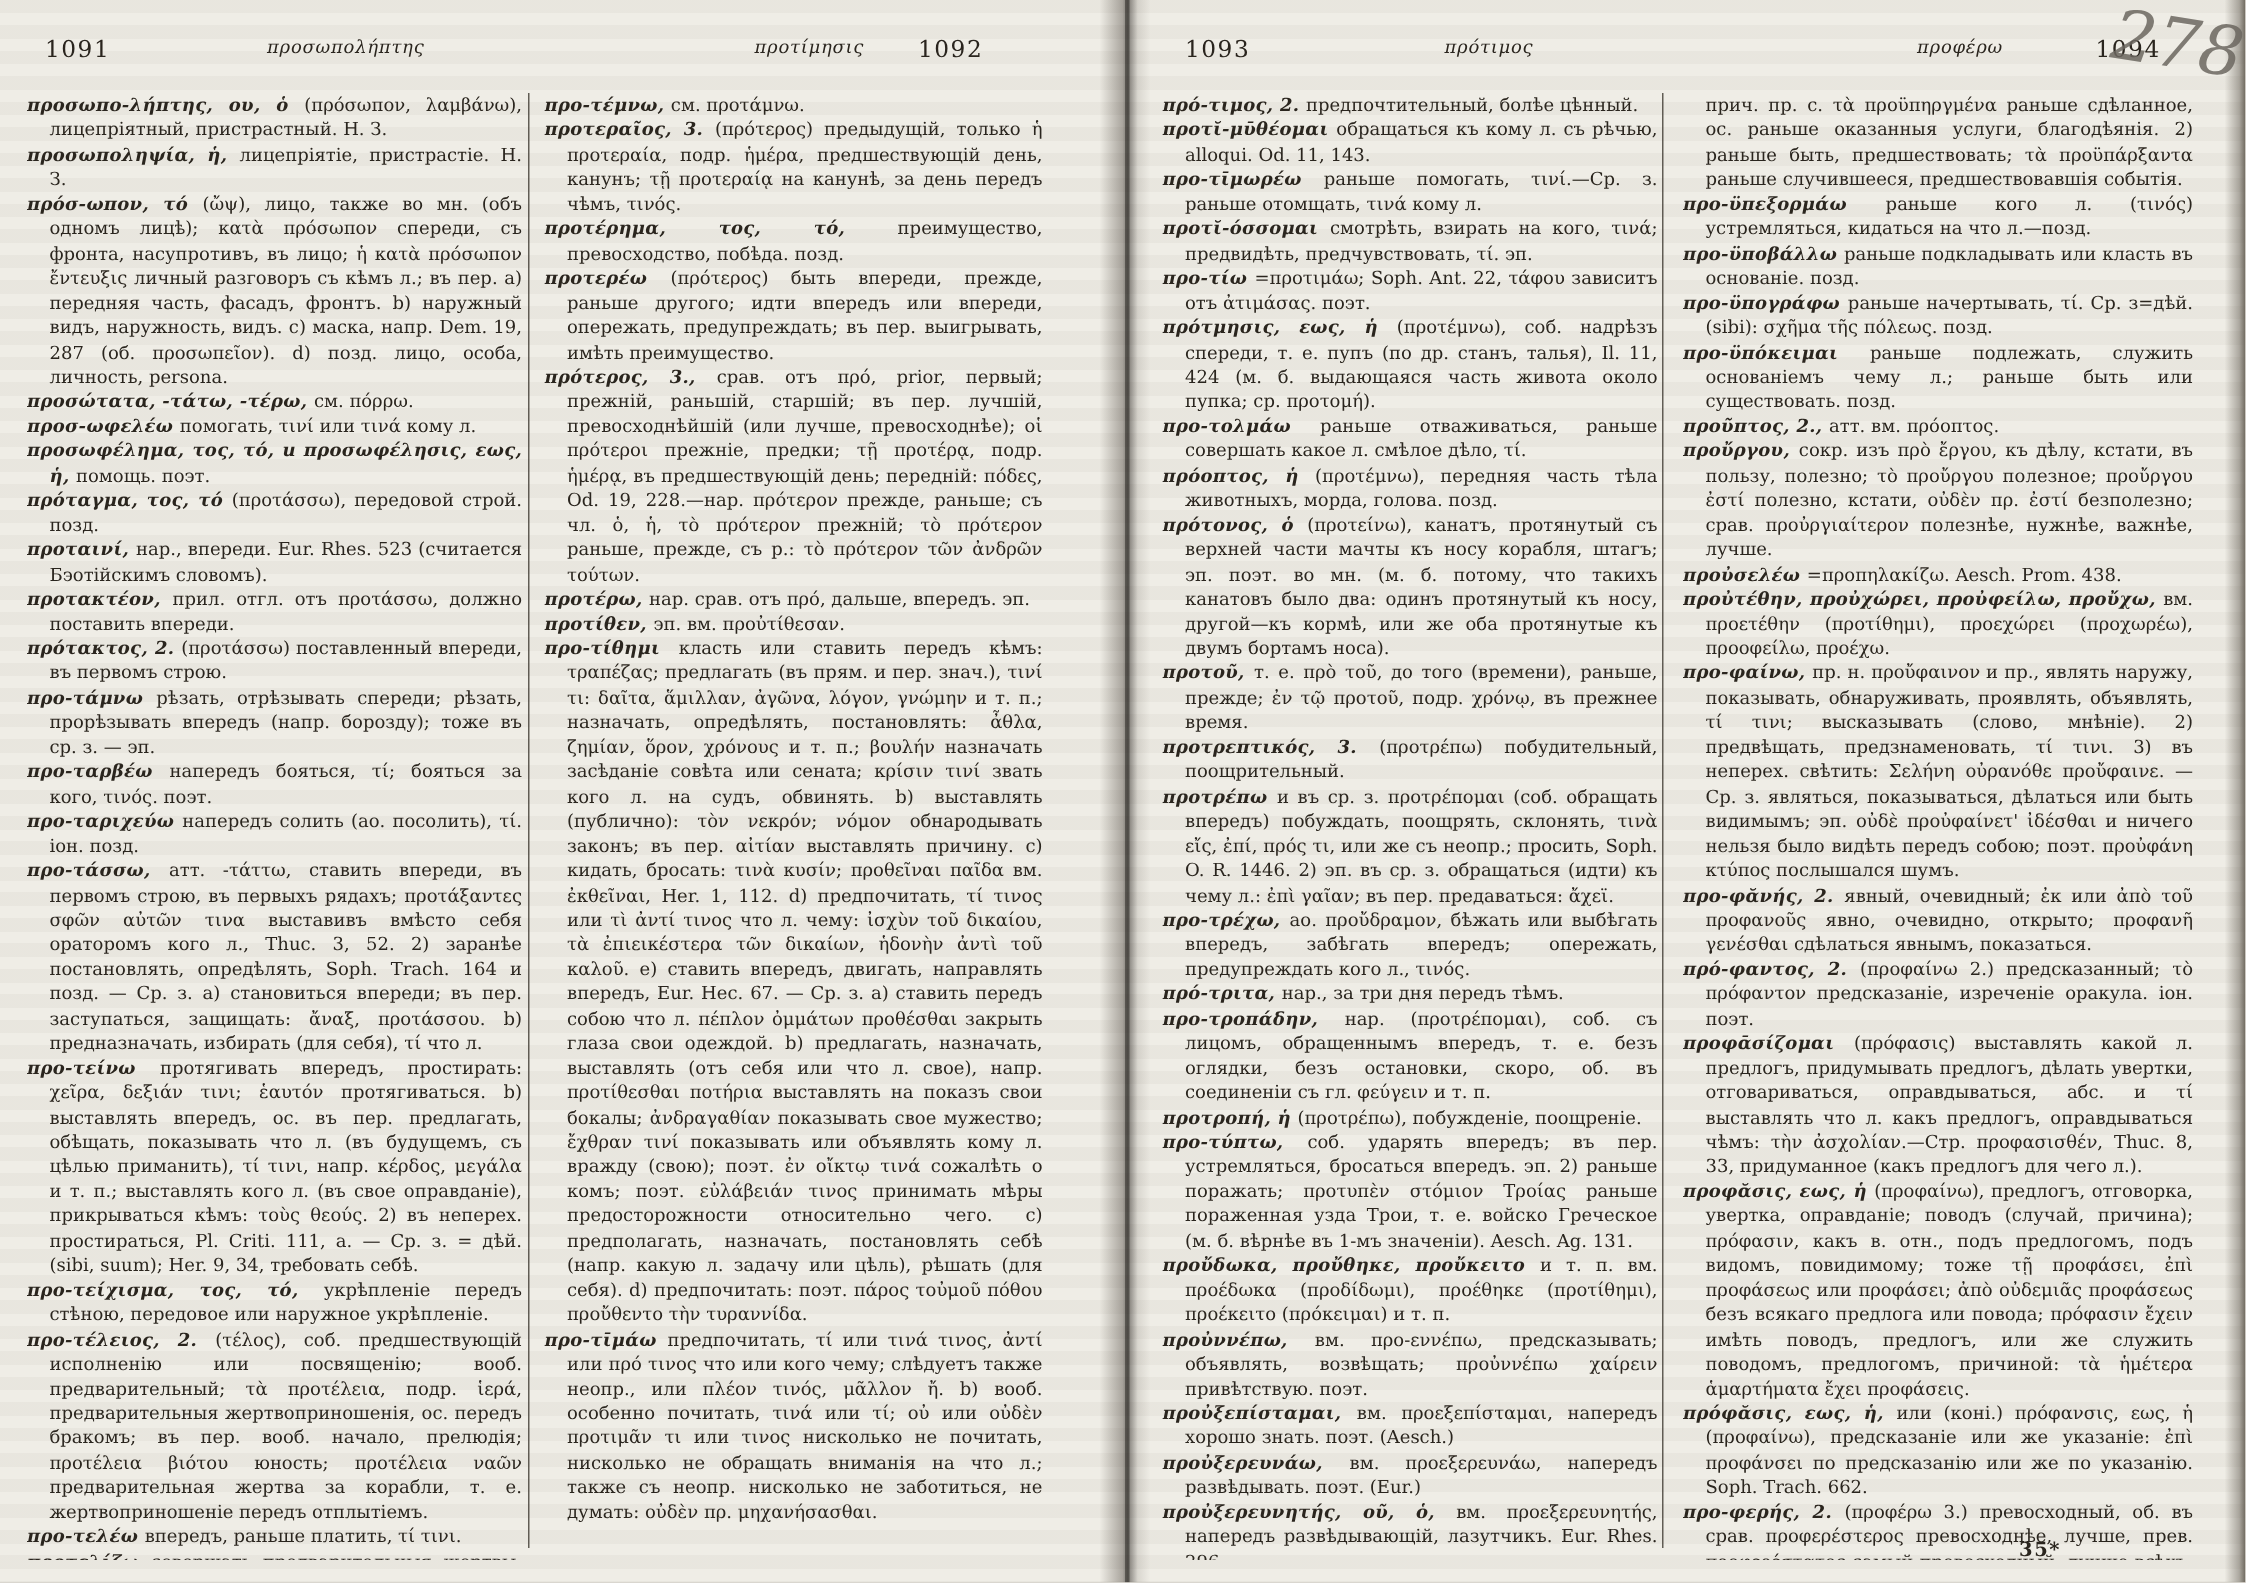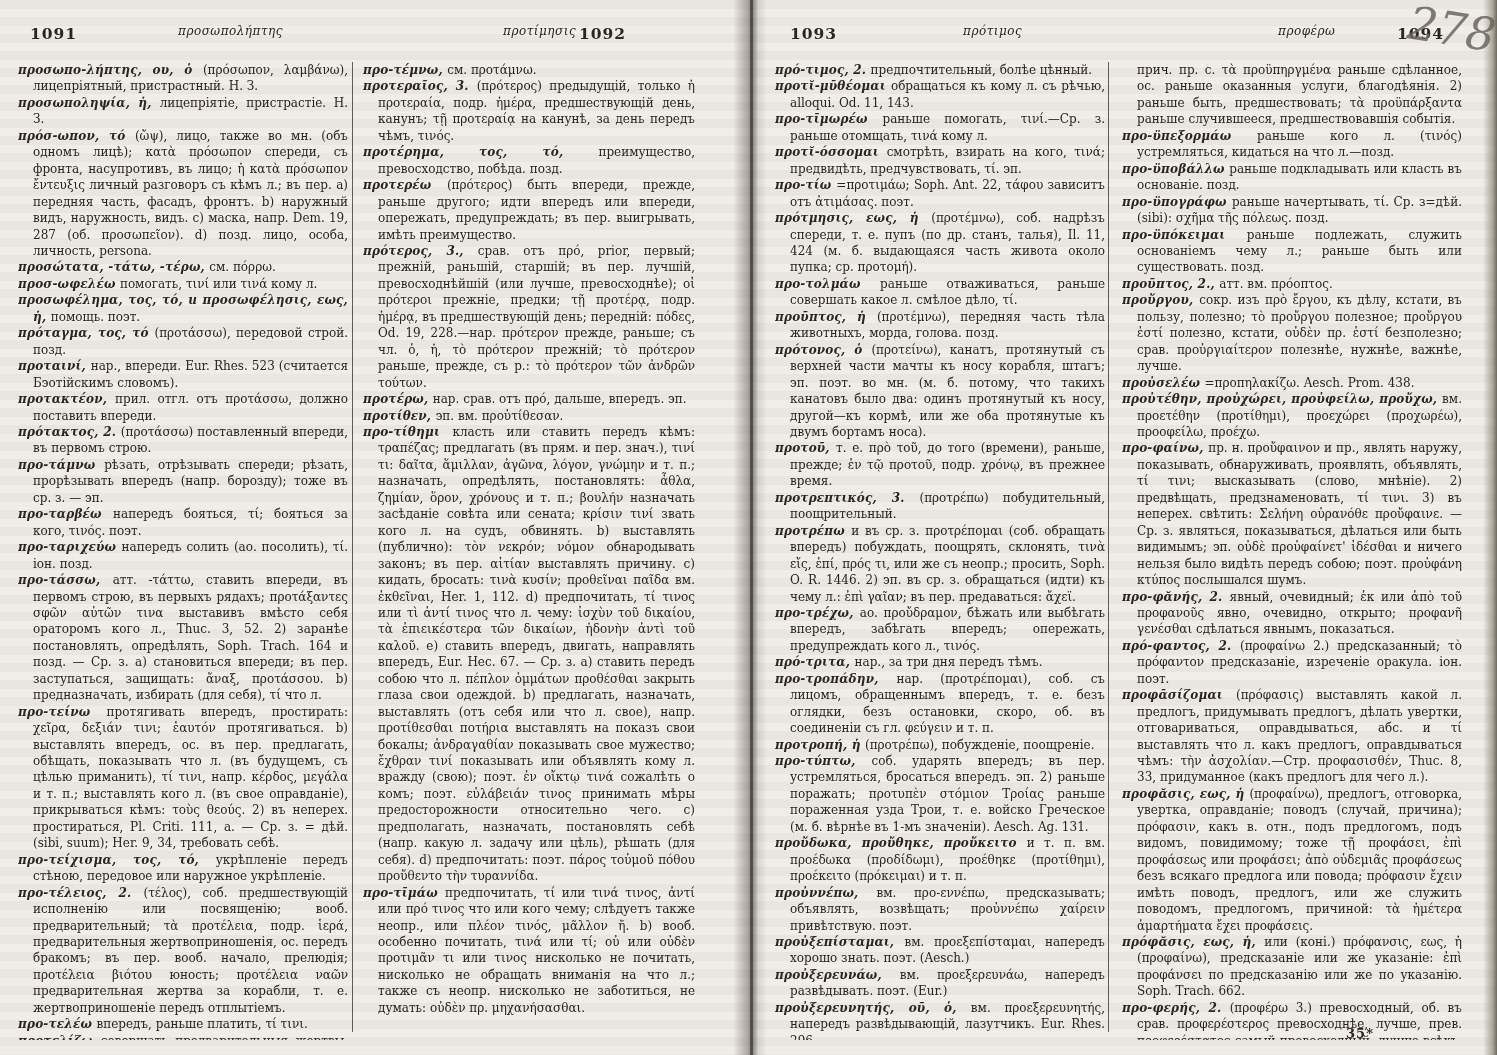--- a/index.html
+++ b/index.html
@@ -13,21 +13,21 @@
   .page-left{left:0;width:742px;}
   .page-right{left:755px;width:730px;}
   
   .gutter{position:absolute;top:0;left:733px;width:34px;height:1055px;
         background:linear-gradient(90deg, rgba(60,52,44,0) 0%, rgba(60,52,44,0.38) 45%, rgba(30,26,22,0.55) 55%, rgba(60,52,44,0.12) 75%, rgba(60,52,44,0) 100%);}
   .gutter-core{position:absolute;top:0;left:750px;width:3px;height:1055px;background:rgba(25,22,18,0.45);}
   
   .page-edge{position:absolute;top:0;right:0;width:14px;height:1055px;
         background:linear-gradient(90deg, rgba(0,0,0,0) 0%, rgba(90,84,74,0.45) 70%, #6e685e 100%);}
   .header-item{position:absolute;top:24px;font-size:15px;white-space:nowrap;}
-  .pagenum{font-size:15.5px;letter-spacing:1px;font-weight:bold;}
+  .pagenum{font-size:15.5px;letter-spacing:1px;}
   .runhead{font-style:italic;font-size:12px;letter-spacing:0.5px;margin-left:48px;}
   .col{position:absolute;top:62px;height:978px;overflow:hidden;text-align:justify;
        font-size:12px;line-height:16.45px;}
   .colrule{position:absolute;top:62px;height:970px;width:1px;background:rgba(50,44,36,0.75);}
   .entry{margin:0;padding-left:15px;text-indent:-15px;}
   .entry.cont{padding-left:15px;text-indent:0;}
   .hw{font-weight:bold;font-style:italic;letter-spacing:0.2px;}
   .handwriting{position:absolute;left:1408px;top:2px;font-style:italic;
        font-size:46px;color:#6b6760;transform:rotate(9deg);
        font-family:"DejaVu Serif",serif;opacity:0.85;}
@@ -36,21 +36,21 @@
 </style>
 </head>
 <body>
 
 <div class="scan">
 
   <div class="page page-left">
     <span class="header-item pagenum" style="left:30px;">1091</span>
     <span class="header-item runhead" style="left:130px;">προσωπολήπτης</span>
     <span class="header-item runhead" style="left:455px;">προτίμησις</span>
-    <span class="header-item pagenum" style="left:579px;">1092</span>
+    <span class="header-item pagenum" style="left:612px;">1092</span>
     <div class="colrule" style="left:352px;"></div>
     <div class="col" style="left:18px;width:330px;">
         <p class="entry"><b class="hw">προσωπο-λήπτης, ου, ὁ </b>(πρόσωπον, λαμβάνω), лицепріятный, пристрастный. Н. З.</p>
         <p class="entry"><b class="hw">προσωποληψία, ἡ, </b>лицепріятіе, пристрастіе. Н. З.</p>
         <p class="entry"><b class="hw">πρόσ-ωπον, τό </b>(ὤψ), лицо, также во мн. (объ одномъ лицѣ); κατὰ πρόσωπον спереди, съ фронта, насупротивъ, въ лицо; ἡ κατὰ πρόσωπον ἔντευξις личный разговоръ съ кѣмъ л.; въ пер. a) передняя часть, фасадъ, фронтъ. b) наружный видъ, наружность, видъ. c) маска, напр. Dem. 19, 287 (об. προσωπεῖον). d) позд. лицо, особа, личность, persona.</p>
         <p class="entry"><b class="hw">προσώτατα, -τάτω, -τέρω, </b>см. πόρρω.</p>
         <p class="entry"><b class="hw">προσ-ωφελέω </b>помогать, τινί или τινά кому л.</p>
         <p class="entry"><b class="hw">προσωφέλημα, τος, τό, и προσωφέλησις, εως, ἡ, </b>помощь. поэт.</p>
         <p class="entry"><b class="hw">πρόταγμα, τος, τό </b>(προτάσσω), передовой строй. позд.</p>
         <p class="entry"><b class="hw">προταινί, </b>нар., впереди. Eur. Rhes. 523 (считается Бэотійскимъ словомъ).</p>
@@ -86,21 +86,21 @@
     <span class="header-item pagenum" style="left:642px;">1094</span>
     <div class="colrule" style="left:353px;"></div>
     <div class="col" style="left:20px;width:330px;">
         <p class="entry"><b class="hw">πρό-τιμος, 2. </b>предпочтительный, болѣе цѣнный.</p>
         <p class="entry"><b class="hw">προτῐ-μῡθέομαι </b>обращаться къ кому л. съ рѣчью, alloqui. Od. 11, 143.</p>
         <p class="entry"><b class="hw">προ-τῑμωρέω </b>раньше помогать, τινί.—Ср. з. раньше отомщать, τινά кому л.</p>
         <p class="entry"><b class="hw">προτῐ-όσσομαι </b>смотрѣть, взирать на кого, τινά; предвидѣть, предчувствовать, τί. эп.</p>
         <p class="entry"><b class="hw">προ-τίω </b>=προτιμάω; Soph. Ant. 22, τάφου зависитъ отъ ἀτιμάσας. поэт.</p>
         <p class="entry"><b class="hw">πρότμησις, εως, ἡ </b>(προτέμνω), соб. надрѣзъ спереди, т. е. пупъ (по др. станъ, талья), Il. 11, 424 (м. б. выдающаяся часть живота около пупка; ср. προτομή).</p>
         <p class="entry"><b class="hw">προ-τολμάω </b>раньше отваживаться, раньше совершать какое л. смѣлое дѣло, τί.</p>
-        <p class="entry"><b class="hw">προῦπτος, ἡ </b>(προτέμνω), передняя часть тѣла животныхъ, морда, голова. позд.</p>
+        <p class="entry"><b class="hw">πρόοπτος, ἡ </b>(προτέμνω), передняя часть тѣла животныхъ, морда, голова. позд.</p>
         <p class="entry"><b class="hw">πρότονος, ὁ </b>(προτείνω), канатъ, протянутый съ верхней части мачты къ носу корабля, штагъ; эп. поэт. во мн. (м. б. потому, что такихъ канатовъ было два: одинъ протянутый къ носу, другой—къ кормѣ, или же оба протянутые къ двумъ бортамъ носа).</p>
         <p class="entry"><b class="hw">προτοῦ, </b>т. е. πρὸ τοῦ, до того (времени), раньше, прежде; ἐν τῷ προτοῦ, подр. χρόνῳ, въ прежнее время.</p>
         <p class="entry"><b class="hw">προτρεπτικός, 3. </b>(προτρέπω) побудительный, поощрительный.</p>
         <p class="entry"><b class="hw">προτρέπω </b>и въ ср. з. προτρέπομαι (соб. обращать впередъ) побуждать, поощрять, склонять, τινὰ εἴς, ἐπί, πρός τι, или же съ неопр.; просить, Soph. O. R. 1446. 2) эп. въ ср. з. обращаться (идти) къ чему л.: ἐπὶ γαῖαν; въ пер. предаваться: ἄχεϊ.</p>
         <p class="entry"><b class="hw">προ-τρέχω, </b>ао. προὔδραμον, бѣжать или выбѣгать впередъ, забѣгать впередъ; опережать, предупреждать кого л., τινός.</p>
         <p class="entry"><b class="hw">πρό-τριτα, </b>нар., за три дня передъ тѣмъ.</p>
         <p class="entry"><b class="hw">προ-τροπάδην, </b>нар. (προτρέπομαι), соб. съ лицомъ, обращеннымъ впередъ, т. е. безъ оглядки, безъ остановки, скоро, об. въ соединеніи съ гл. φεύγειν и т. п.</p>
         <p class="entry"><b class="hw">προτροπή, ἡ </b>(προτρέπω), побужденіе, поощреніе.</p>
         <p class="entry"><b class="hw">προ-τύπτω, </b>соб. ударять впередъ; въ пер. устремляться, бросаться впередъ. эп. 2) раньше поражать; προτυπὲν στόμιον Τροίας раньше пораженная узда Трои, т. е. войско Греческое (м. б. вѣрнѣе въ 1-мъ значеніи). Aesch. Ag. 131.</p>
         <p class="entry"><b class="hw">προὔδωκα, προὔθηκε, προὔκειτο </b>и т. п. вм. προέδωκα (προδίδωμι), προέθηκε (προτίθημι), προέκειτο (πρόκειμαι) и т. п.</p>

